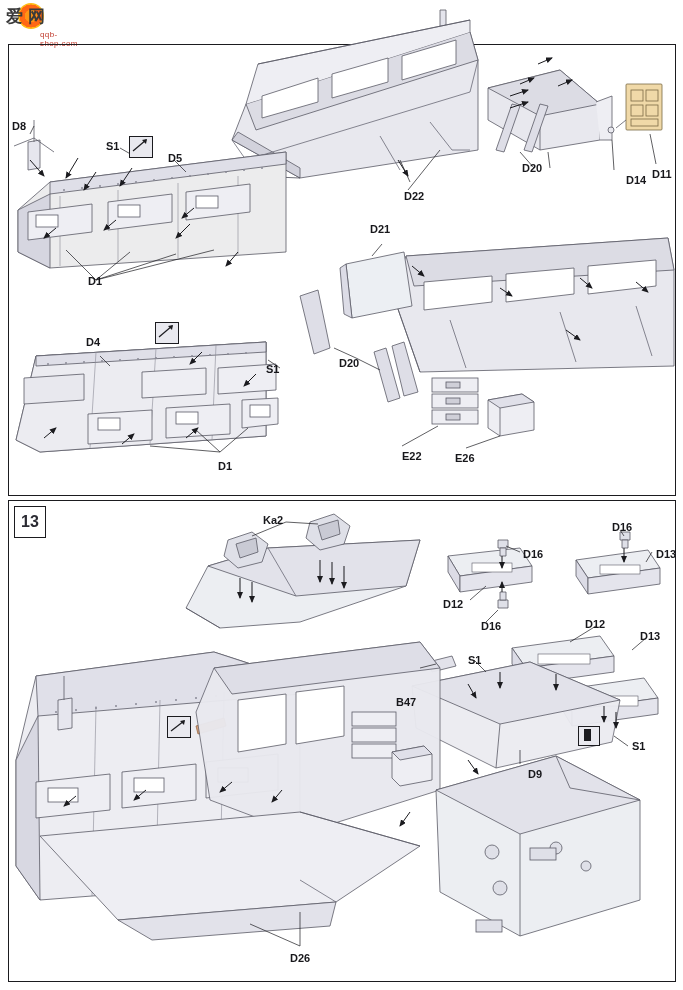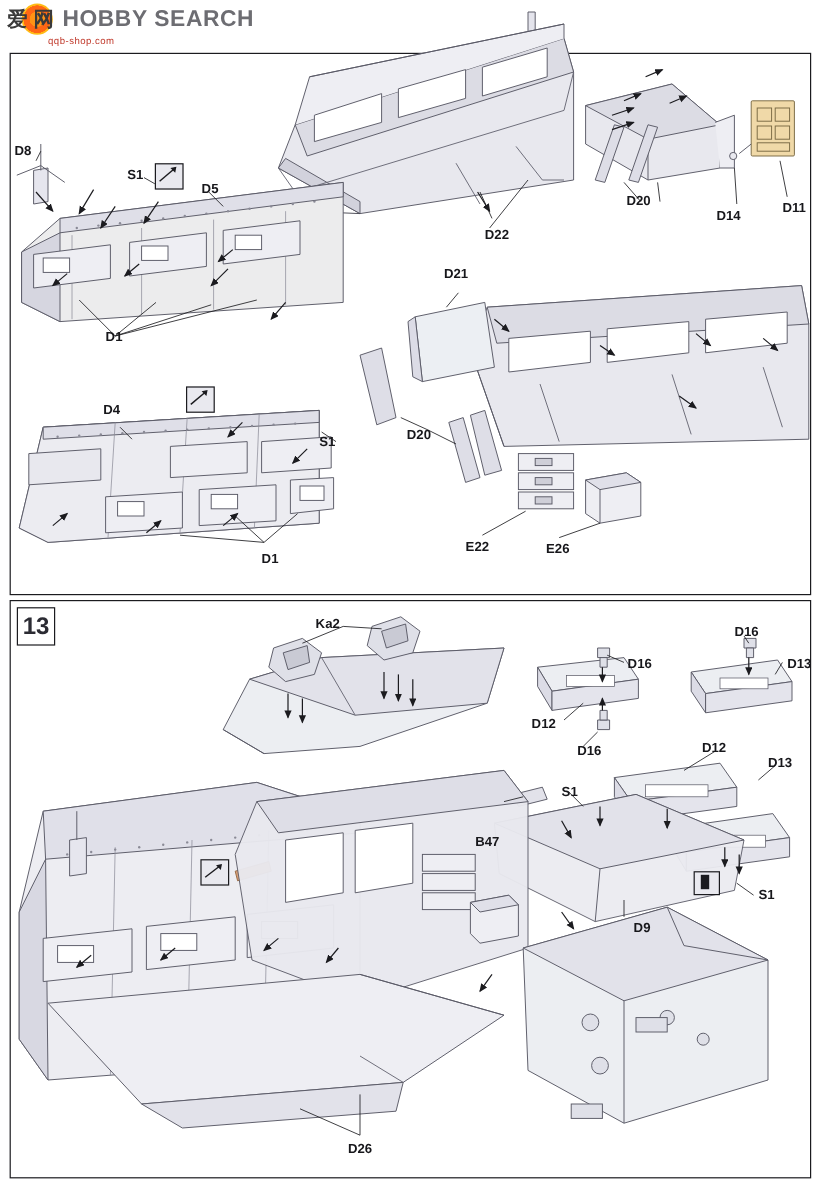--- a/index.html
+++ b/index.html
@@ -18,21 +18,21 @@
   .logo .mark .cn2{position:absolute;left:22px;top:3px;font-size:17px;font-weight:bold;color:#3a3a3a;}
   .logo .txt{font-size:19px;font-weight:bold;color:#6d6d72;letter-spacing:.5px;line-height:21px;margin-top:4px;}
   .logo .url{position:absolute;left:2px;top:28px;font-size:8px;color:#c0392b;letter-spacing:.4px;padding-left:32px;}
 
   
   .frame{position:absolute;border:1px solid #1b1b1f;}
   .frame-top{left:8px;top:44px;width:666px;height:450px;}
   .frame-bot{left:8px;top:500px;width:666px;height:480px;}
 
   .step-badge{position:absolute;left:14px;top:506px;width:30px;height:30px;border:1px solid #1b1b1f;
-     display:flex;align-items:center;justify-content:center;font-size:20px;font-weight:bold;background:#fff;}
+     display:flex;align-items:center;justify-content:center;font-size:16px;font-weight:bold;background:#fff;}
 
   
   svg.art{position:absolute;left:0;top:0;width:683px;height:990px;pointer-events:none;}
 
   
   .lbl{position:absolute;font-size:11px;font-weight:bold;color:#17171b;white-space:nowrap;}
 
   
   .iconbox{position:absolute;border:1px solid #1b1b1f;background:#e9e9ef;}
   .iconbox svg{display:block;}
@@ -41,21 +41,20 @@
 <body>
 
 <div class="sheet">
 
   <div class="logo">
     <div class="mark">
       <div class="ring"></div>
       <div class="cn">爱</div>
       <div class="cn2">网</div>
     </div>
-    <div class="txt">HOBBY SEARCH</div>
     <div class="url">qqb-shop.com</div>
   </div>
 
   <div class="frame frame-top"></div>
   <div class="frame frame-bot"></div>
   <div class="step-badge">13</div>
 
   <svg class="art" viewBox="0 0 683 990">
     <defs>
       <marker id="ah" markerWidth="8" markerHeight="8" refX="6" refY="3" orient="auto">
@@ -470,28 +469,28 @@
       <rect x="5" y="2" width="7" height="12" fill="#1b1b1f"></rect>
     </svg>
   </div>
 
   <div class="lbl" style="left:12px;top:120px">D8</div>
   <div class="lbl" style="left:106px;top:140px">S1</div>
   <div class="lbl" style="left:168px;top:152px">D5</div>
   <div class="lbl" style="left:88px;top:275px">D1</div>
   <div class="lbl" style="left:404px;top:190px">D22</div>
   <div class="lbl" style="left:522px;top:162px">D20</div>
-  <div class="lbl" style="left:597px;top:174px">D14</div>
+  <div class="lbl" style="left:626px;top:174px">D14</div>
   <div class="lbl" style="left:652px;top:168px">D11</div>
   <div class="lbl" style="left:370px;top:223px">D21</div>
   <div class="lbl" style="left:339px;top:357px">D20</div>
   <div class="lbl" style="left:86px;top:336px">D4</div>
   <div class="lbl" style="left:266px;top:363px">S1</div>
   <div class="lbl" style="left:218px;top:460px">D1</div>
-  <div class="lbl" style="left:388px;top:450px">E22</div>
+  <div class="lbl" style="left:402px;top:450px">E22</div>
   <div class="lbl" style="left:455px;top:452px">E26</div>
 
   <div class="lbl" style="left:263px;top:514px">Ka2</div>
   <div class="lbl" style="left:523px;top:548px">D16</div>
   <div class="lbl" style="left:612px;top:521px">D16</div>
   <div class="lbl" style="left:656px;top:548px">D13</div>
   <div class="lbl" style="left:443px;top:598px">D12</div>
   <div class="lbl" style="left:481px;top:620px">D16</div>
   <div class="lbl" style="left:585px;top:618px">D12</div>
   <div class="lbl" style="left:640px;top:630px">D13</div>

